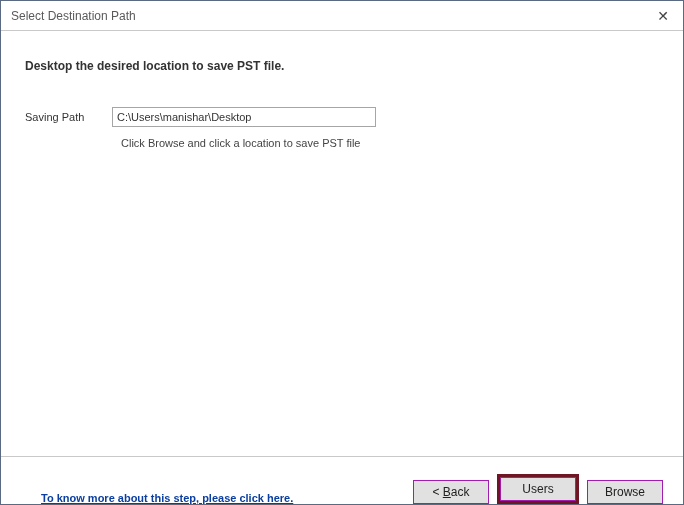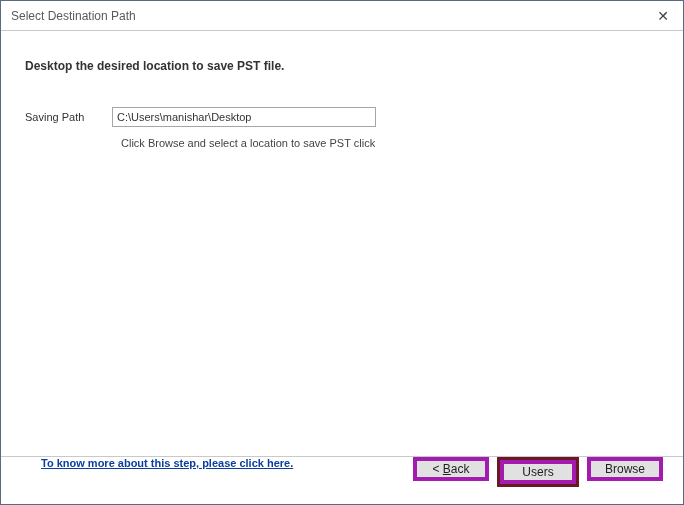--- a/index.html
+++ b/index.html
@@ -92,36 +92,36 @@
   .hint {
     margin-left: 96px;
     color: #444;
     font-size: 11px;
     margin-top: 4px;
   }
   .footer {
     border-top: 1px solid #c9c9c9;
     height: 48px;
     display: flex;
-    align-items: flex-start;
+    align-items: flex-end;
     padding: 0 20px 0 40px;
   }
   .help-link {
     color: #0a3ea0;
     text-decoration: underline;
     font-size: 11px;
     font-weight: bold;
     cursor: pointer;
   }
   .spacer { flex: 1; }
   .btn {
     width: 76px;
     height: 24px;
     background: #e1e1e1;
-    border: 4px solid #a21caf;
+    border: 1px solid #a21caf;
     font-size: 12px;
     font-family: inherit;
     color: #222;
     cursor: pointer;
     margin-left: 8px;
     padding: 0;
   }
   .finish-wrap {
     border: 3px solid #6e1623;
     display: inline-block;
@@ -140,21 +140,21 @@
   </div>
 
   <div class="content">
     <div class="instruct">Desktop the desired location to save PST file.</div>
 
     <div class="row">
       <div class="label">Saving Path</div>
       <input type="text" class="path-input" value="C:\Users\manishar\Desktop" style="">
     </div>
 
-    <div class="hint">Click Browse and select a location to save PST click</div>
+    <div class="hint">Click Browse and click a location to save PST file</div>
   </div>
 
   <div class="footer">
     <a class="help-link">To know more about this step, please click here.</a>
     <div class="spacer"></div>
     <button class="btn">&lt; <span style="text-decoration:underline">B</span>ack</button>
     <span class="finish-wrap">
       <button class="btn">Users</button>
     </span>
     <button class="btn">Browse</button>

